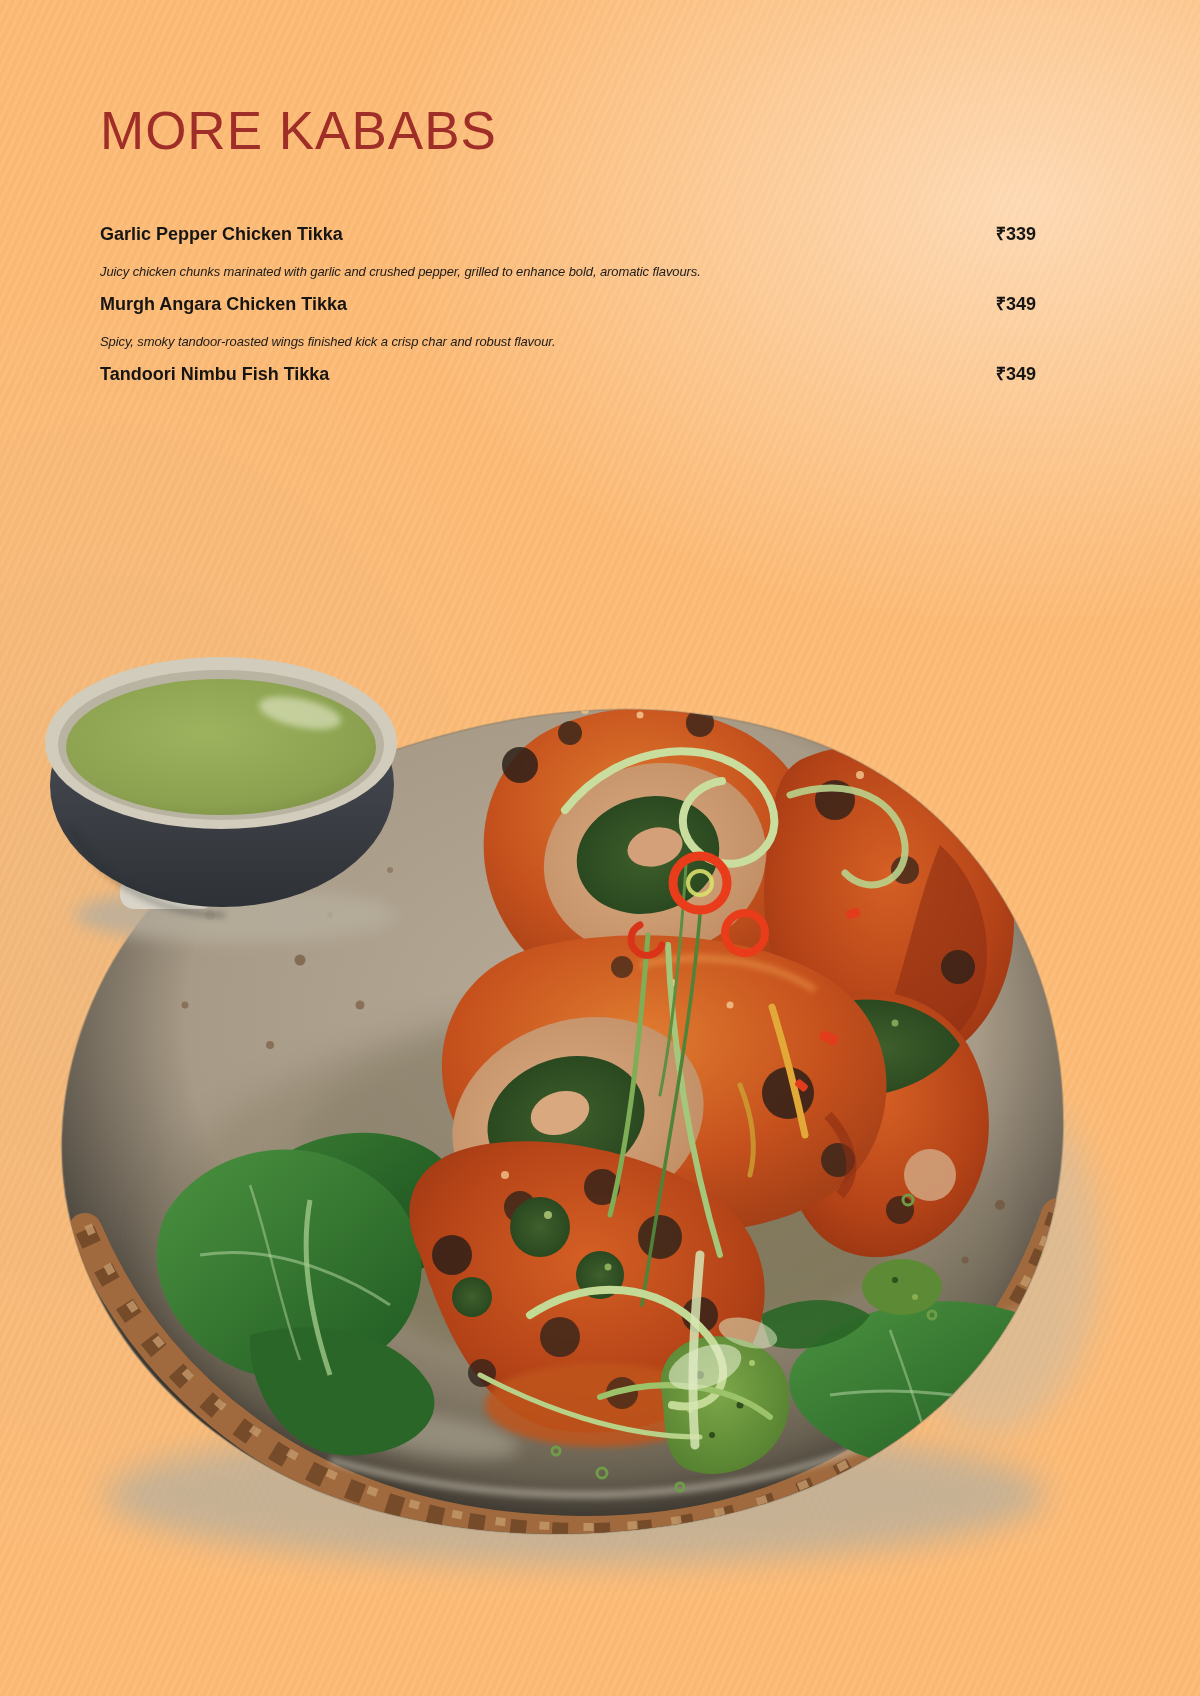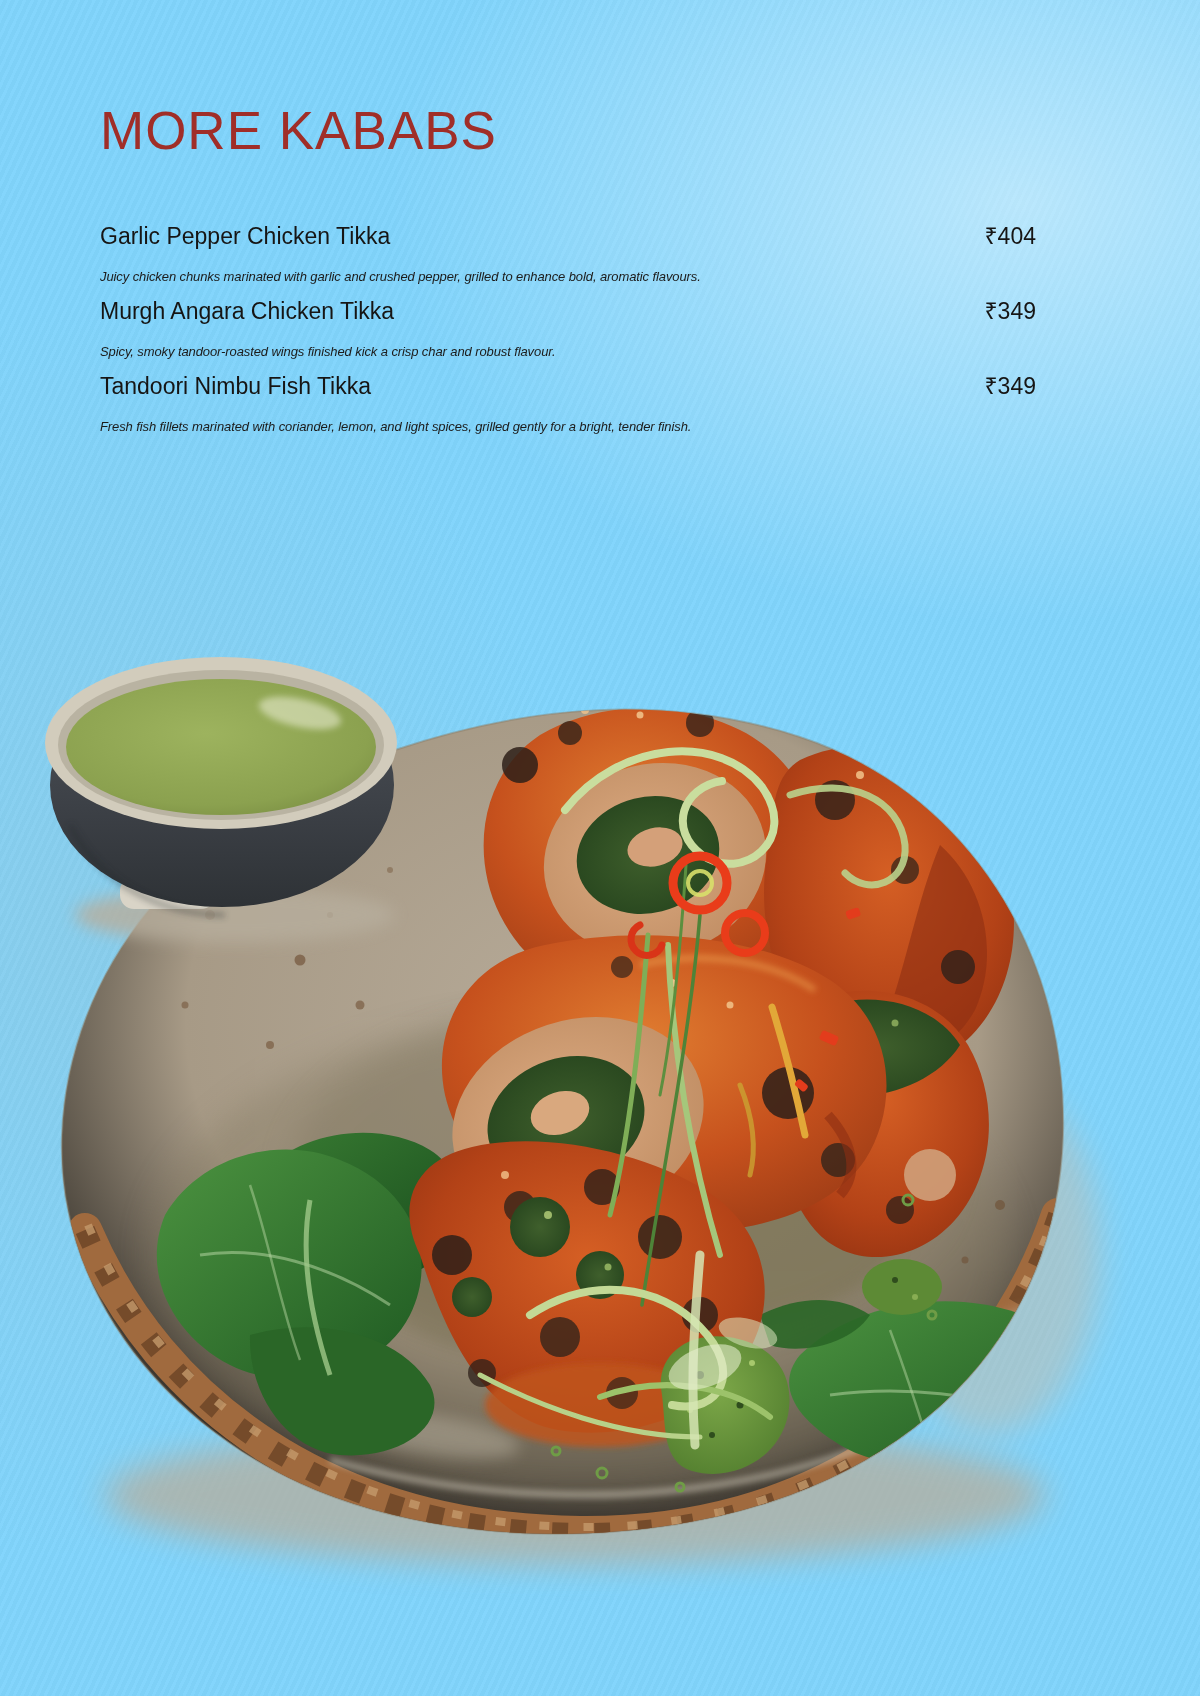--- a/index.html
+++ b/index.html
@@ -1,19 +1,19 @@
 <!DOCTYPE html>
 <html><head>
 <meta charset="utf-8">
 <style>
   html,body{margin:0;padding:0;}
   .page{
     position:relative;
     width:1200px;height:1696px;
-    background:#7dd3fc;
+    background:#fdba74;
     overflow:hidden;
     font-family:"Liberation Sans", sans-serif;
   }
   .page::before{
     content:"";
     position:absolute;inset:0;
     background:
       radial-gradient(900px 600px at 85% 12%, rgba(255,255,255,0.45), rgba(255,255,255,0) 70%),
       radial-gradient(700px 900px at 8% 55%, rgba(180,172,155,0.16), rgba(180,172,155,0) 70%),
       repeating-linear-gradient(115deg, rgba(255,255,255,0.05) 0 3px, rgba(160,150,130,0.04) 3px 7px);
@@ -27,21 +27,21 @@
     font-size:53px;
     line-height:1;
     font-weight:400;
     letter-spacing:1px;
     color:#a02e28;
   }
   .items{margin-top:68px;}
   .item + .item{margin-top:15px;}
   .item-head{
     display:flex;justify-content:space-between;align-items:baseline;
-    font-weight:normal;font-size:23px;line-height:1;color:#161514;
+    font-weight:bold;font-size:18px;line-height:1;color:#161514;
   }
   .item-name{white-space:nowrap;}
   .item-price{white-space:nowrap;}
   .item-desc{
     margin-top:22px;
     font-size:13px;line-height:1.15;
     font-style:italic;
     letter-spacing:-0.1px;
     color:#1c1b1a;
   }
@@ -55,42 +55,41 @@
 <div class="page">
 
   <div class="menu-text">
     <h1 class="page-title">MORE KABABS</h1>
 
     <div class="items">
 
       <div class="item">
         <div class="item-head">
           <span class="item-name">Garlic Pepper Chicken Tikka</span>
-          <span class="item-price">₹404</span>
+          <span class="item-price">₹339</span>
         </div>
         <div class="item-desc">Juicy chicken chunks marinated with garlic and crushed pepper, grilled to enhance bold, aromatic flavours.</div>
       </div>
 
       <div class="item">
         <div class="item-head">
           <span class="item-name">Murgh Angara Chicken Tikka</span>
           <span class="item-price">₹349</span>
         </div>
       </div>
 
       <div class="item">
         <div class="item-desc">Spicy, smoky tandoor-roasted wings finished kick a crisp char and robust flavour.</div>
       </div>
 
       <div class="item">
         <div class="item-head">
           <span class="item-name">Tandoori Nimbu Fish Tikka</span>
           <span class="item-price">₹349</span>
         </div>
-        <div class="item-desc">Fresh fish fillets marinated with coriander, lemon, and light spices, grilled gently for a bright, tender finish.</div>
       </div>
 
     </div>
   </div>
 
   <svg class="dish-photo" viewBox="0 0 1200 1040" xmlns="http://www.w3.org/2000/svg" aria-hidden="true">
     <defs>
       <radialGradient id="gPlate" cx="52%" cy="38%" r="72%">
         <stop offset="0%" stop-color="#b6aa98"></stop>
         <stop offset="55%" stop-color="#a79a86"></stop>

